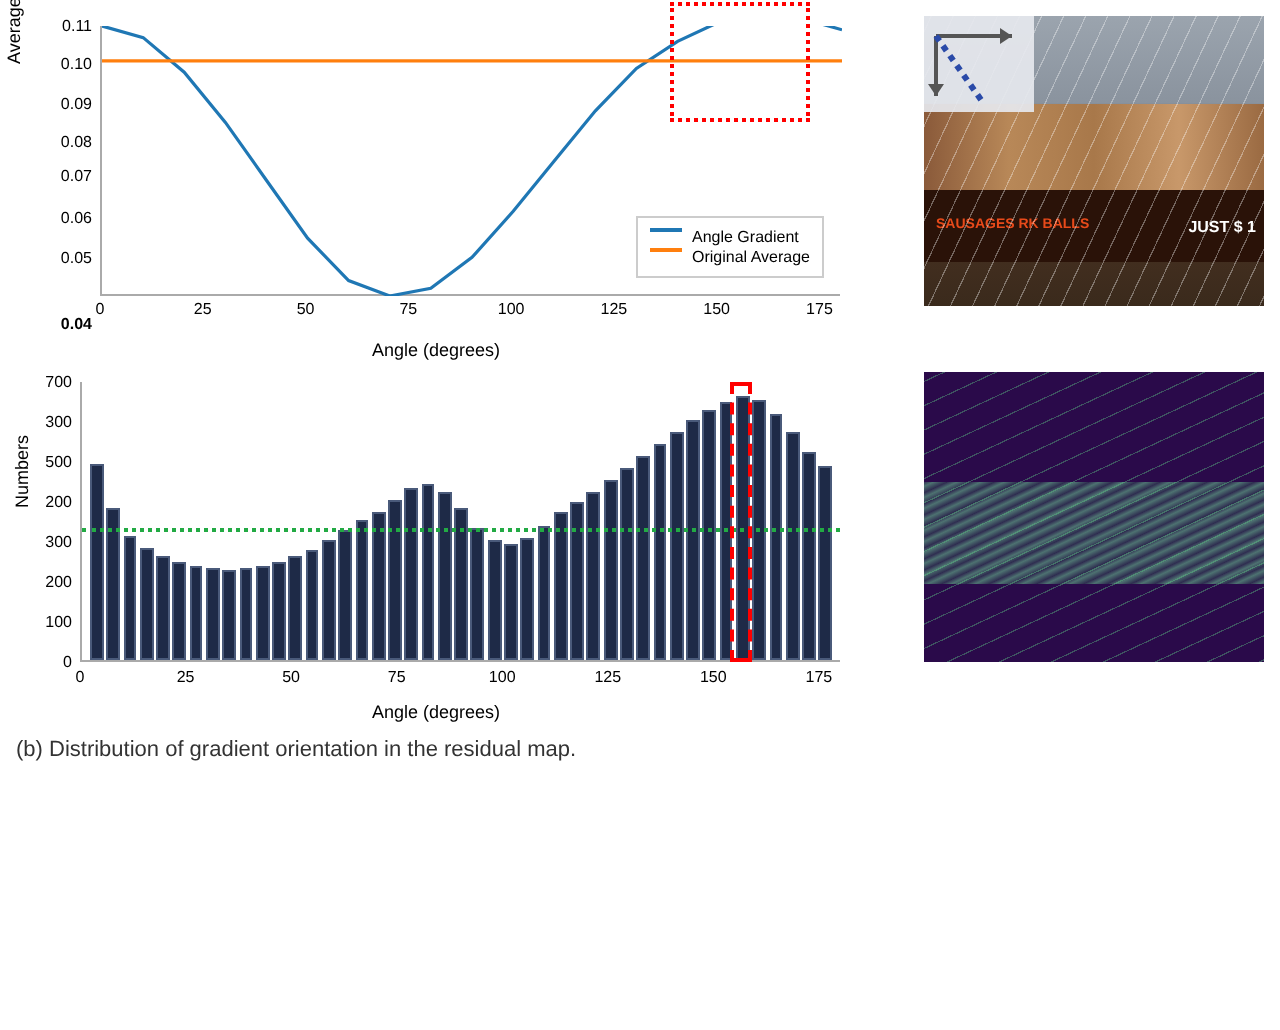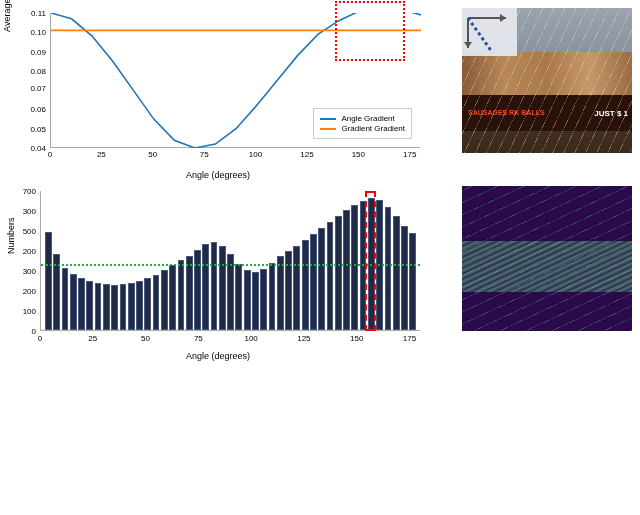--- a/index.html
+++ b/index.html
@@ -13,21 +13,21 @@
   
   .line-chart { position: relative; width: 420px; height: 170px; }
   .line-plot { position: absolute; left: 42px; top: 5px; width: 370px; height: 135px; border: 1px solid #aaa; border-right: none; border-top: none; background: #fff; }
   .y-label { position: absolute; left: -6px; top: 50%; transform: rotate(-90deg) translateX(40px); transform-origin: left top; font-size: 9px; width: 120px; text-align: center; }
   .x-label { position: absolute; bottom: -2px; left: 50%; transform: translateX(-50%); font-size: 9px; }
   .y-ticks { position: absolute; left: 22px; top: 5px; height: 135px; width: 18px; }
   .y-tick { position: absolute; right: 2px; font-size: 8px; transform: translateY(-50%); }
   .x-ticks { position: absolute; left: 42px; top: 142px; width: 370px; }
   .x-tick { position: absolute; font-size: 8px; transform: translateX(-50%); }
   .legend-box { position: absolute; right: 8px; bottom: 8px; border: 1px solid #ccc; background: #fff; padding: 4px 6px; font-size: 8px; }
-  .legend-row { display: flex; align-items: center; gap: 5px; margin: 1px 0; }
+  .legend-row { display: flex; align-items: flex-start; gap: 5px; margin: 1px 0; }
   .legend-swatch { width: 16px; height: 2px; }
   .red-box { position: absolute; border: 2px dotted red; }
   
   
   .bar-chart { position: relative; width: 420px; height: 175px; }
   .bar-plot { position: absolute; left: 32px; top: 5px; width: 380px; height: 140px; border: 1px solid #aaa; border-right: none; border-top: none; }
   .bars { position: absolute; inset: 0; display: flex; align-items: flex-end; gap: 1.5px; padding: 0 4px; }
   .bar { flex: 1; background: #1e2a47; border: 0.5px solid #4a5a7a; }
   .bar-y-ticks { position: absolute; left: 12px; top: 5px; height: 140px; width: 18px; }
   .bar-x-ticks { position: absolute; left: 32px; top: 148px; width: 380px; }
@@ -53,21 +53,21 @@
 </head>
 <body>
 
 <div class="figure-container">
 
   <div class="panel">
     <div class="chart-area">
       <div class="line-chart">
         <div class="y-label">Average Magnitude</div>
         <div class="y-ticks" id="line-y-ticks">
-            <div class="y-tick" style="top: 135px;">0.04</div>
+            <div class="y-tick" style="top: 149px; font-weight: bold;">0.04</div>
             <div class="y-tick" style="top: 115.714px;">0.05</div>
             <div class="y-tick" style="top: 96.4286px;">0.06</div>
             <div class="y-tick" style="top: 75px;">0.07</div>
             <div class="y-tick" style="top: 57.8571px;">0.08</div>
             <div class="y-tick" style="top: 38.5714px;">0.09</div>
             <div class="y-tick" style="top: 19.2857px;">0.10</div>
             <div class="y-tick" style="top: 0px; text-align: center;">0.11</div>
           </div>
         <div class="line-plot">
           <svg id="line-svg" width="370" height="135">
@@ -75,21 +75,21 @@
               <path d="M0.0,17.4 L370.0,17.4 " stroke="#ff7f0e" stroke-width="1.6" fill="none"></path>
             </svg>
           <div class="red-box" id="red-box-a" style="left: 283.667px; width: 69.8889px; top: -11.5714px; height: 59.7857px;"></div>
           <div class="legend-box">
             <div class="legend-row">
               <div class="legend-swatch" style="background:#1f77b4"></div>
               <span>Angle Gradient</span>
             </div>
             <div class="legend-row">
               <div class="legend-swatch" style="background:#ff7f0e"></div>
-              <span>Gradient Gradient</span>
+              <span>Original Average</span>
             </div>
           </div>
         </div>
         <div class="x-ticks" id="line-x-ticks">
             <div class="x-tick" style="left: 0px;">0</div>
             <div class="x-tick" style="left: 51.3889px;">25</div>
             <div class="x-tick" style="left: 102.778px;">50</div>
             <div class="x-tick" style="left: 154.167px;">75</div>
             <div class="x-tick" style="left: 205.556px;">100</div>
             <div class="x-tick" style="left: 256.944px;">125</div>
@@ -195,14 +195,15 @@
             <div class="x-tick" style="left: 369.444px;">175</div>
           </div>
         <div class="bar-x-label">Angle (degrees)</div>
       </div>
     </div>
     <div class="thumb thumb-b">
       <div class="resid-band"></div>
       <div class="resid-streaks"></div>
     </div>
   </div>
+  <div class="caption">(b) Distribution of gradient orientation in the residual map.</div>
 
 </div>
 
 </body></html>

